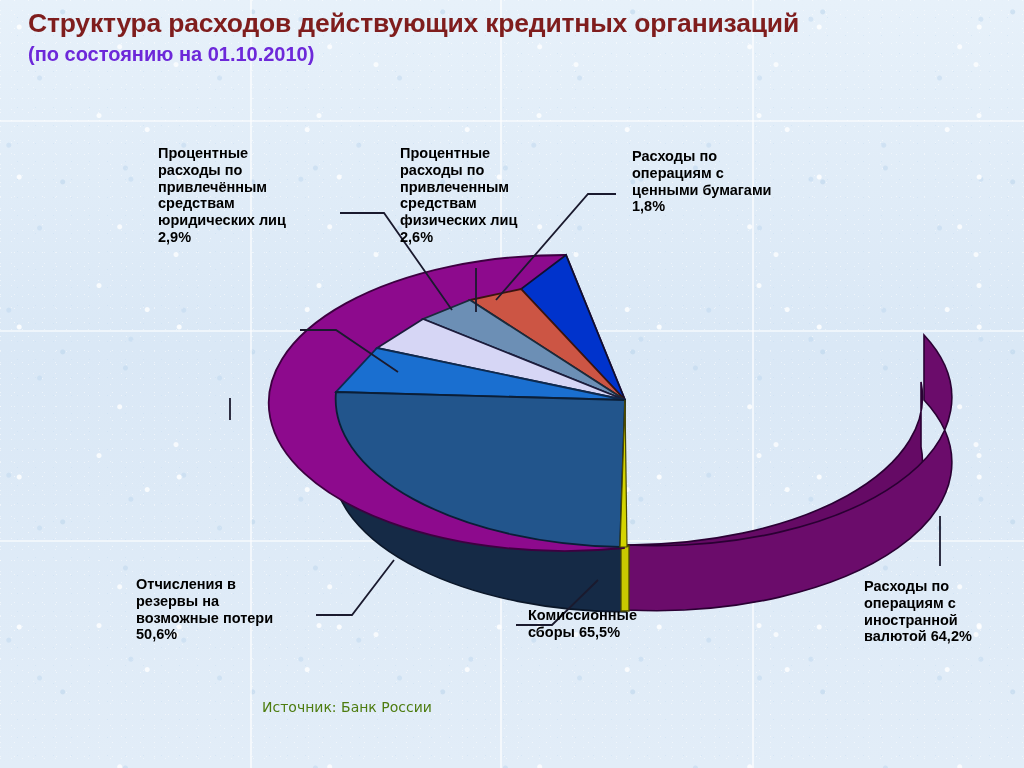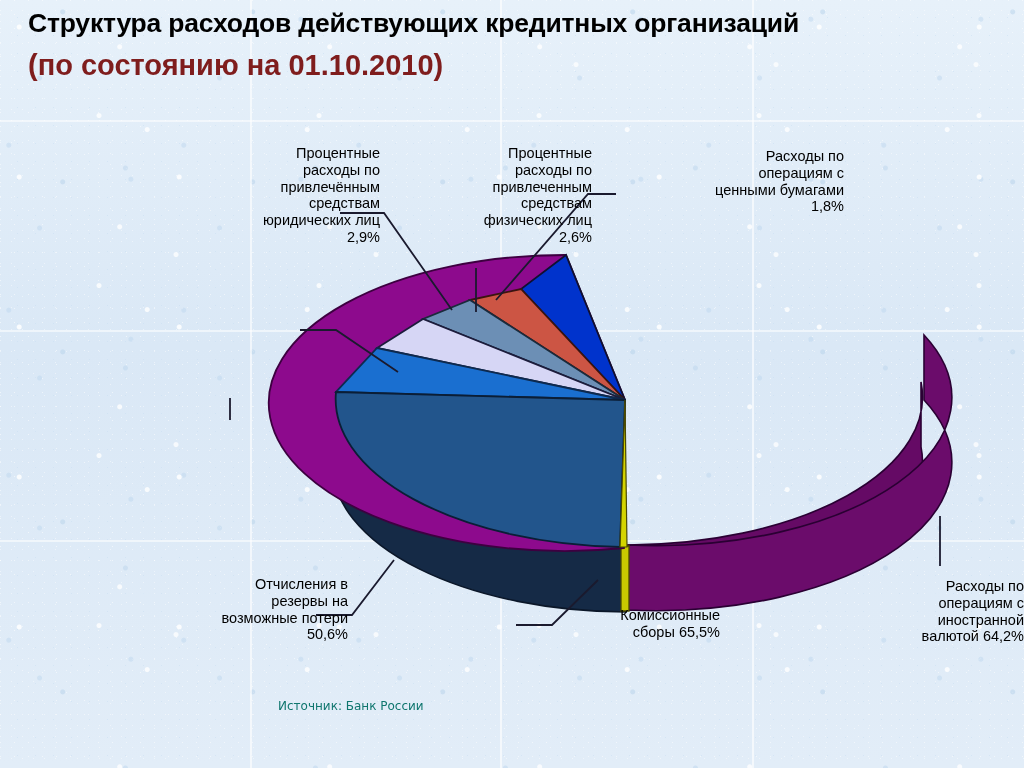--- a/index.html
+++ b/index.html
@@ -65,33 +65,33 @@
   }
 
   
   #title-block {
     position: absolute;
     left: 28px;
     top: 8px;
     width: 970px;
   }
   #chart-title {
-    color: #000000;
+    color: #7f1d1d;
     font-size: 26.5px;
     font-weight: bold;
     line-height: 1.16;
     letter-spacing: -0.2px;
     white-space: nowrap;
   }
   #chart-subtitle {
-    color: #7f1d1d;
-    font-size: 29px;
+    color: #6d28d9;
+    font-size: 20px;
     font-weight: bold;
     line-height: 1.2;
-    margin-top: 9px;
+    margin-top: 3px;
     white-space: nowrap;
   }
 
   
   #chart-stage {
     position: absolute;
     left: 0;
     top: 0;
     width: 1024px;
     height: 768px;
@@ -100,43 +100,44 @@
     position: absolute;
     left: 0;
     top: 0;
   }
 
   
   .callout {
     position: absolute;
     color: #000000;
     font-size: 14.5px;
-    font-weight: normal;
+    font-weight: bold;
     line-height: 1.16;
-    text-align: right;
+    text-align: left;
     white-space: pre-line;
+    margin-left: 8px;
   }
 
   #label-legal-interest  { left: 150px; top: 145px; width: 230px; }
   #label-individual-interest { left: 392px; top: 145px; width: 200px; }
   #label-securities      { left: 624px; top: 148px; width: 220px; }
   #label-other           { left: 120px; top: 311px; width: 220px; }
   #label-admin           { left: 118px; top: 428px; width: 222px; }
   #label-reserves        { left: 128px; top: 576px; width: 220px; }
   #label-commission      { left: 520px; top: 607px; width: 200px; }
   #label-forex           { left: 856px; top: 578px; width: 168px; }
 
   
   #source-note {
     position: absolute;
-    left: 278px;
+    left: 262px;
     top: 699px;
-    font-size: 12px;
+    font-size: 14px;
     font-weight: normal;
-    color: #0f766e;
+    color: #4d7c0f;
     font-family: "DejaVu Sans", sans-serif;
   }
 </style>
 </head>
 <body>
 
 <div id="slide-background"></div>
 
 <div id="background-guides">
   <div class="vline" style="left:250px;"></div>

